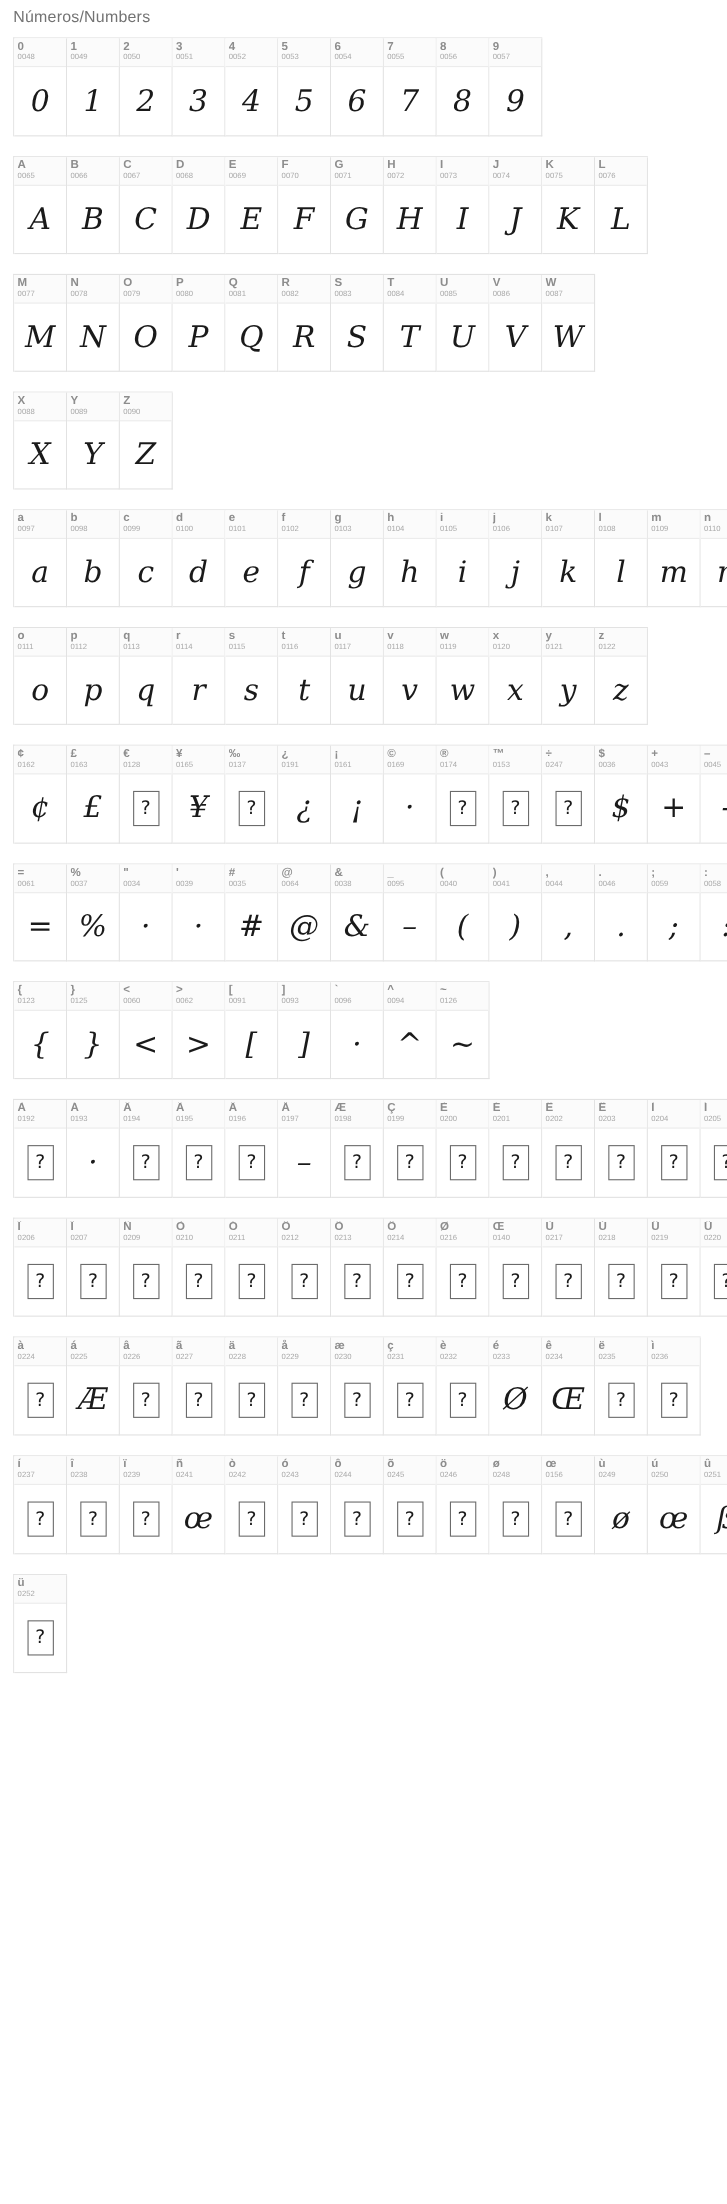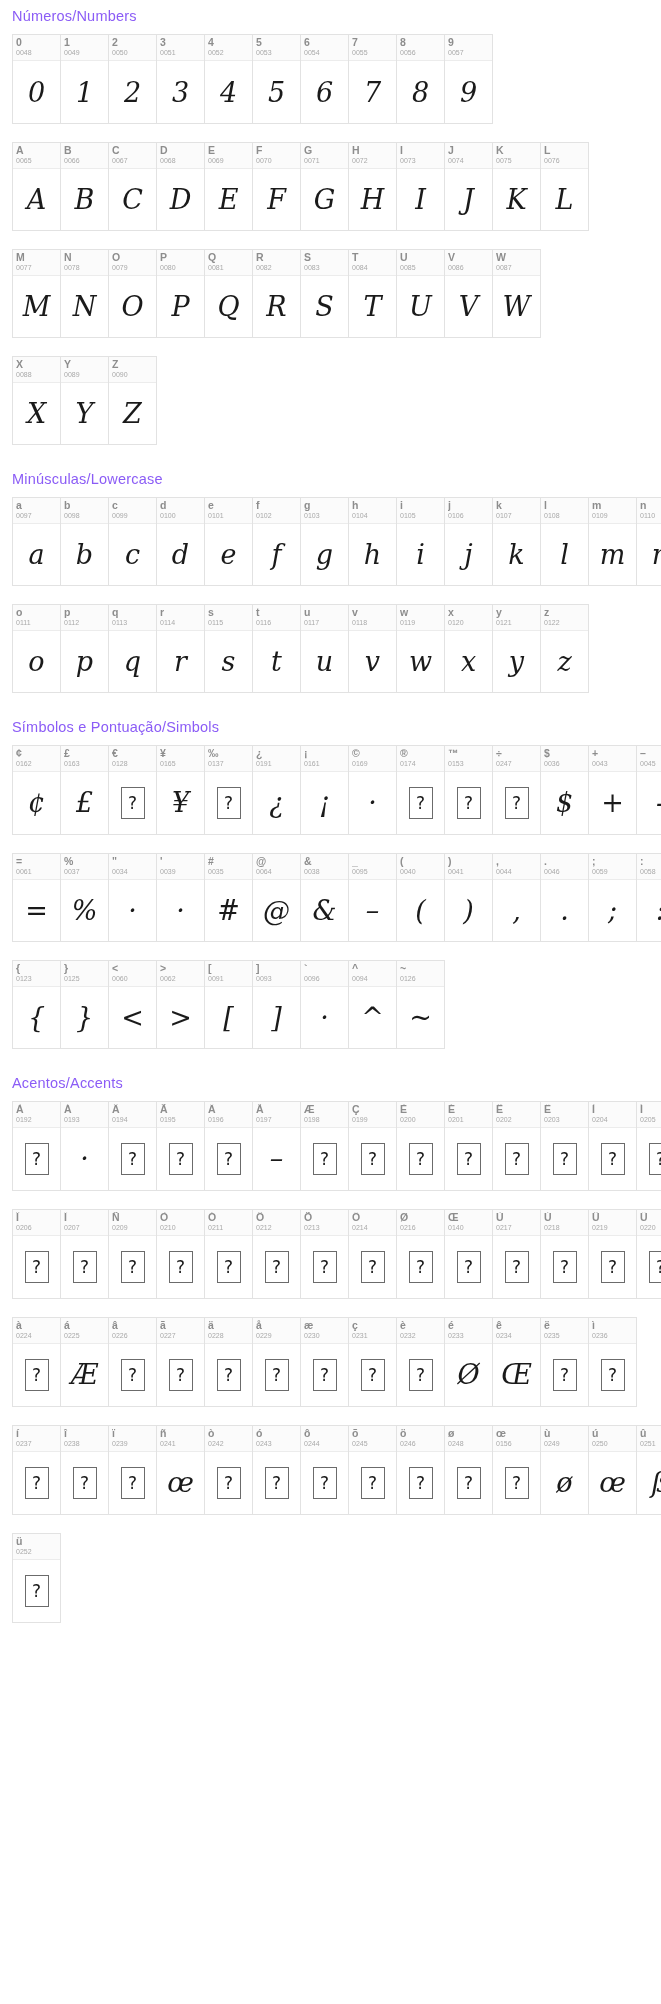--- a/index.html
+++ b/index.html
@@ -16,21 +16,21 @@
   .page {
     width: 661px;
     box-sizing: border-box;
     padding: 0 0 20px 0;
   }
   .section {
     margin: 0 0 14px 0;
   }
   .section-title {
     font-size: 14.5px;
-    color: #8b5cf6;
+    color: #737373;
     font-weight: normal;
     padding: 8px 0 10px 12px;
     letter-spacing: 0.2px;
   }
   .rows {
     padding-left: 12px;
   }
   .glyph-row {
     display: flex;
     flex-wrap: nowrap;
@@ -361,21 +361,20 @@
               <div class="cell-head">
                 <span class="cell-char">Z</span>
                 <span class="cell-code">0090</span>
               </div>
               <div class="cell-body script">Z</div>
             </div>
           </div>
         </div>
       </div>
       <div class="section">
-        <div class="section-title">Minúsculas/Lowercase</div>
         <div class="rows">
           <div class="glyph-row">
             <div class="glyph-cell">
               <div class="cell-head">
                 <span class="cell-char">a</span>
                 <span class="cell-code">0097</span>
               </div>
               <div class="cell-body script">a</div>
             </div>
             <div class="glyph-cell">
@@ -552,21 +551,20 @@
               <div class="cell-head">
                 <span class="cell-char">z</span>
                 <span class="cell-code">0122</span>
               </div>
               <div class="cell-body script">z</div>
             </div>
           </div>
         </div>
       </div>
       <div class="section">
-        <div class="section-title">Símbolos e Pontuação/Simbols</div>
         <div class="rows">
           <div class="glyph-row">
             <div class="glyph-cell">
               <div class="cell-head">
                 <span class="cell-char">¢</span>
                 <span class="cell-code">0162</span>
               </div>
               <div class="cell-body script">¢</div>
             </div>
             <div class="glyph-cell">
@@ -822,21 +820,20 @@
               <div class="cell-head">
                 <span class="cell-char">~</span>
                 <span class="cell-code">0126</span>
               </div>
               <div class="cell-body script">~</div>
             </div>
           </div>
         </div>
       </div>
       <div class="section">
-        <div class="section-title">Acentos/Accents</div>
         <div class="rows">
           <div class="glyph-row">
             <div class="glyph-cell">
               <div class="cell-head">
                 <span class="cell-char">À</span>
                 <span class="cell-code">0192</span>
               </div>
               <div class="cell-body tofu" style="border: 1px solid rgb(107, 107, 107); width: 22px; height: 30px; margin: 15px auto; font-size: 17px;">?</div>
             </div>
             <div class="glyph-cell">

